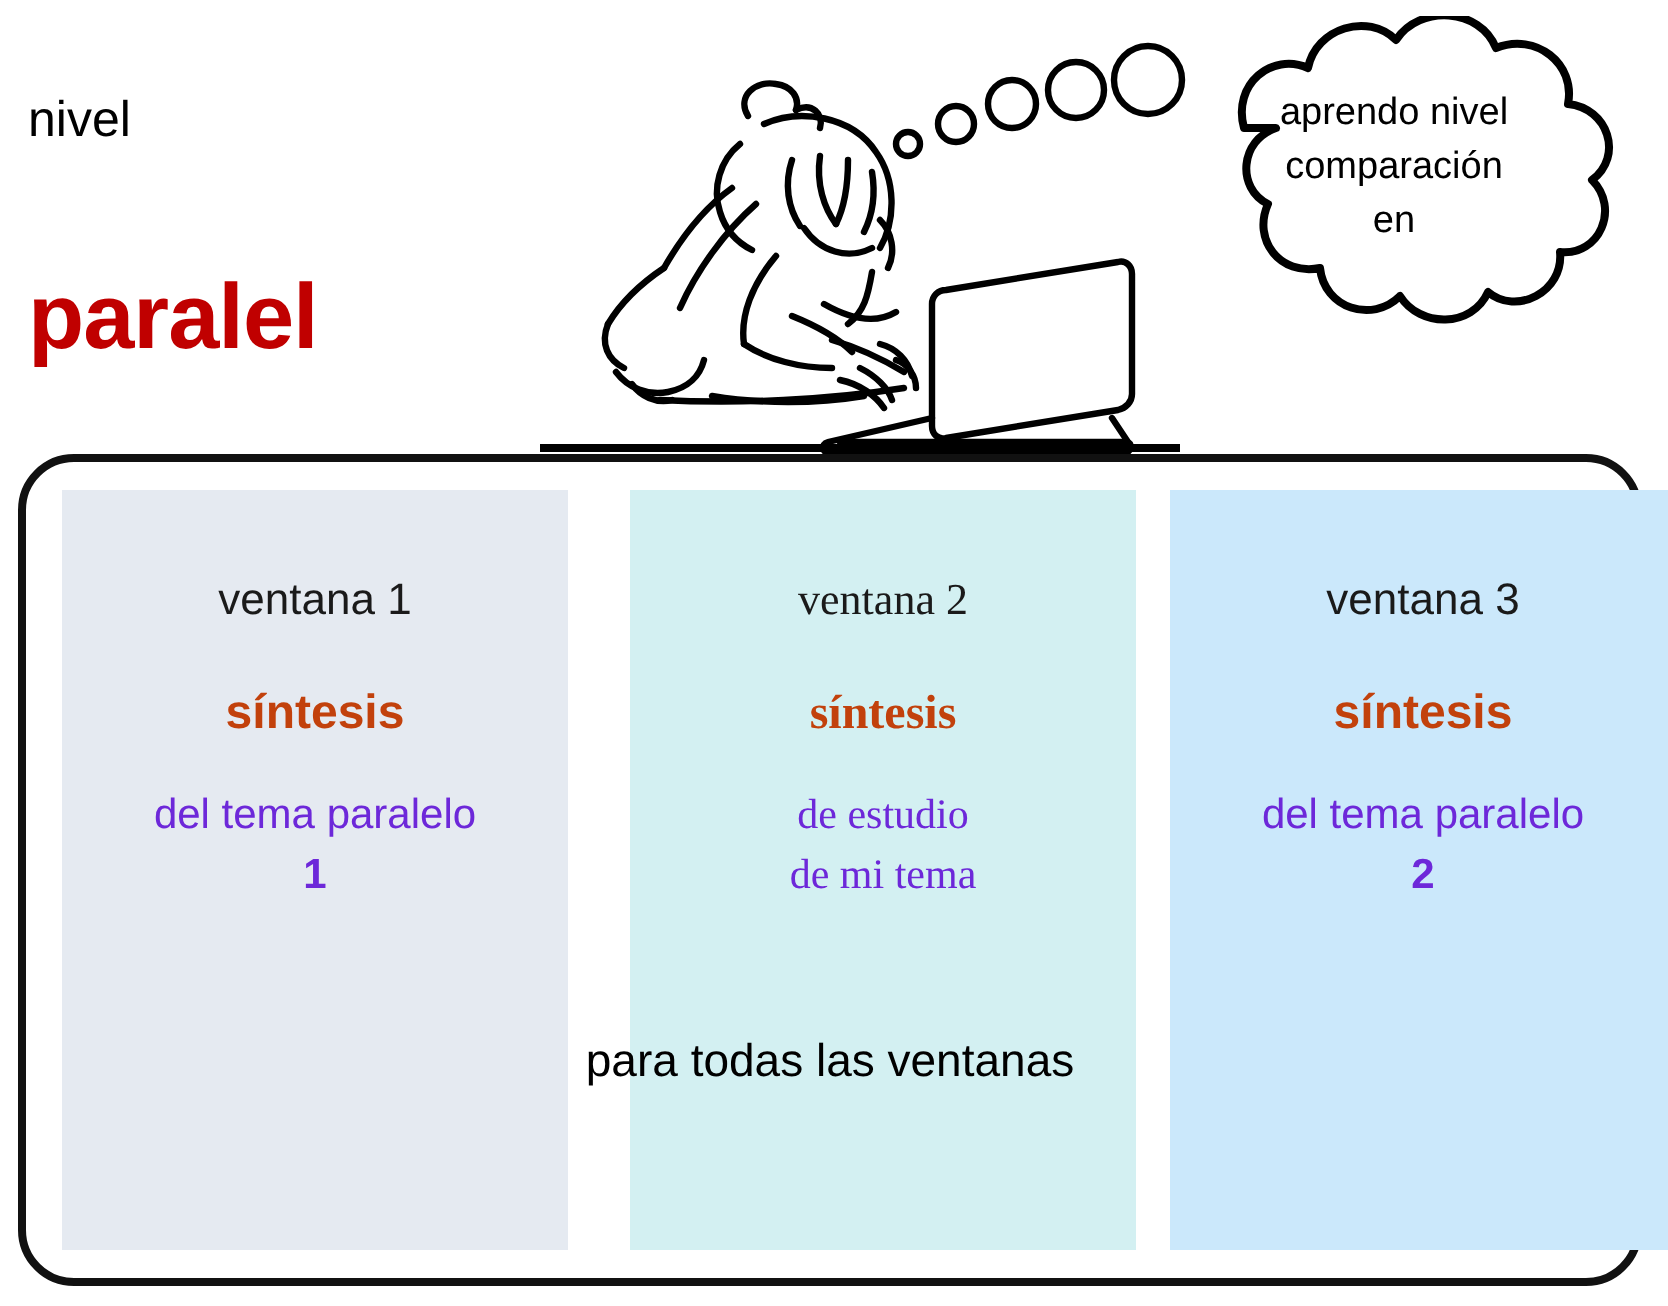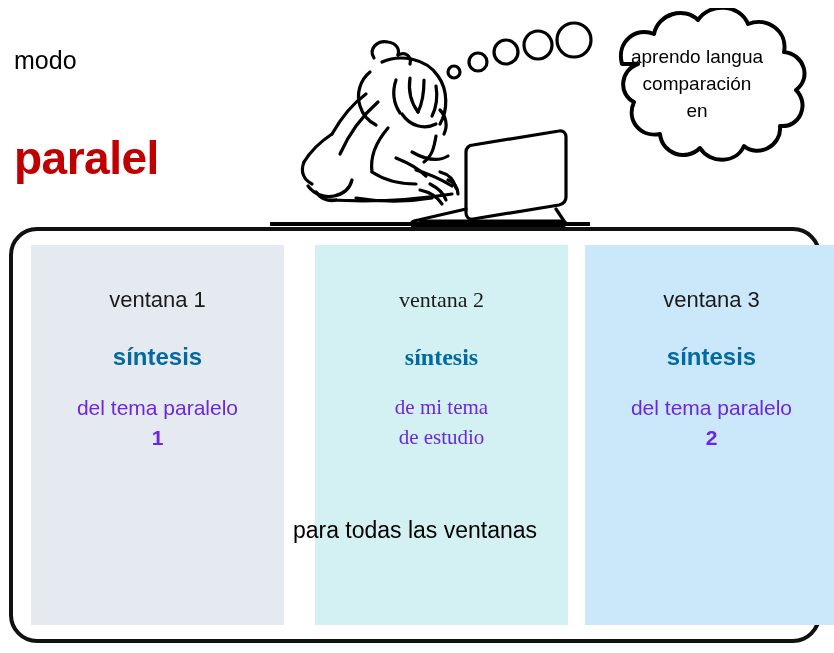--- a/index.html
+++ b/index.html
@@ -123,21 +123,21 @@
     line-height: 1;
   }
   .col-synth {
     position: absolute;
     top: 100px;
     left: 0;
     width: 100%;
     text-align: center;
     font-size: 24px;
     font-weight: bold;
-    color: #0369a1;
+    color: #c2410c;
     line-height: 1;
   }
   .col-body {
     position: absolute;
     top: 148px;
     left: 0;
     width: 100%;
     text-align: center;
     font-size: 21px;
     color: #6d28d9;
@@ -156,21 +156,21 @@
     color: #000000;
     line-height: 1.9;
   }
   .footer-note span { display: block; }
 </style>
 </head>
 <body>
 
 <div id="stage">
 
-  <div class="mode-word">modo</div>
+  <div class="mode-word">nivel</div>
   <div class="mode-title">paralel</div>
 
   <div class="illustration">
     <svg viewBox="0 0 320 220" fill="none" stroke="#000" stroke-width="3.2" stroke-linecap="round" stroke-linejoin="round">
 
       <path d="M104 48 c-6 -10 4 -18 14 -16 c8 1 12 7 10 13"></path>
       <path d="M128 45 c8 -4 14 2 12 9"></path>
 
       <path d="M100 62 c-10 8 -14 22 -10 34 c3 10 10 16 16 19"></path>
       <path d="M112 52 c18 -8 44 -4 56 14 c10 14 10 34 2 48"></path>
@@ -236,21 +236,21 @@
                c20 -8 40 8 36 28
                c20 2 28 26 12 38
                c14 14 4 38 -16 36
                c2 20 -22 32 -36 20
                c-8 18 -34 18 -44 2
                c-14 14 -38 6 -40 -14
                c-20 4 -34 -14 -26 -32
                c-16 -8 -14 -32 4 -38 z"></path>
     </svg>
     <div class="cloud-text">
-      <div>aprendo langua</div>
+      <div>aprendo nivel</div>
       <div>comparación</div>
       <div>en</div>
     </div>
   </div>
 
   <div class="panel-frame">
     <div class="columns">
 
       <div class="col col-1">
         <div class="col-head">ventana 1</div>
@@ -258,22 +258,22 @@
         <div class="col-body">
           <span>del tema paralelo</span>
           <span class="emph">1</span>
         </div>
       </div>
 
       <div class="col col-2">
         <div class="col-head">ventana 2</div>
         <div class="col-synth">síntesis</div>
         <div class="col-body">
+          <span style="display:block">de estudio</span>
           <span>de mi tema</span>
-          <span style="display:block">de estudio</span>
         </div>
       </div>
 
       <div class="col col-3">
         <div class="col-head">ventana 3</div>
         <div class="col-synth">síntesis</div>
         <div class="col-body">
           <span>del tema paralelo</span>
           <span class="emph">2</span>
         </div>

